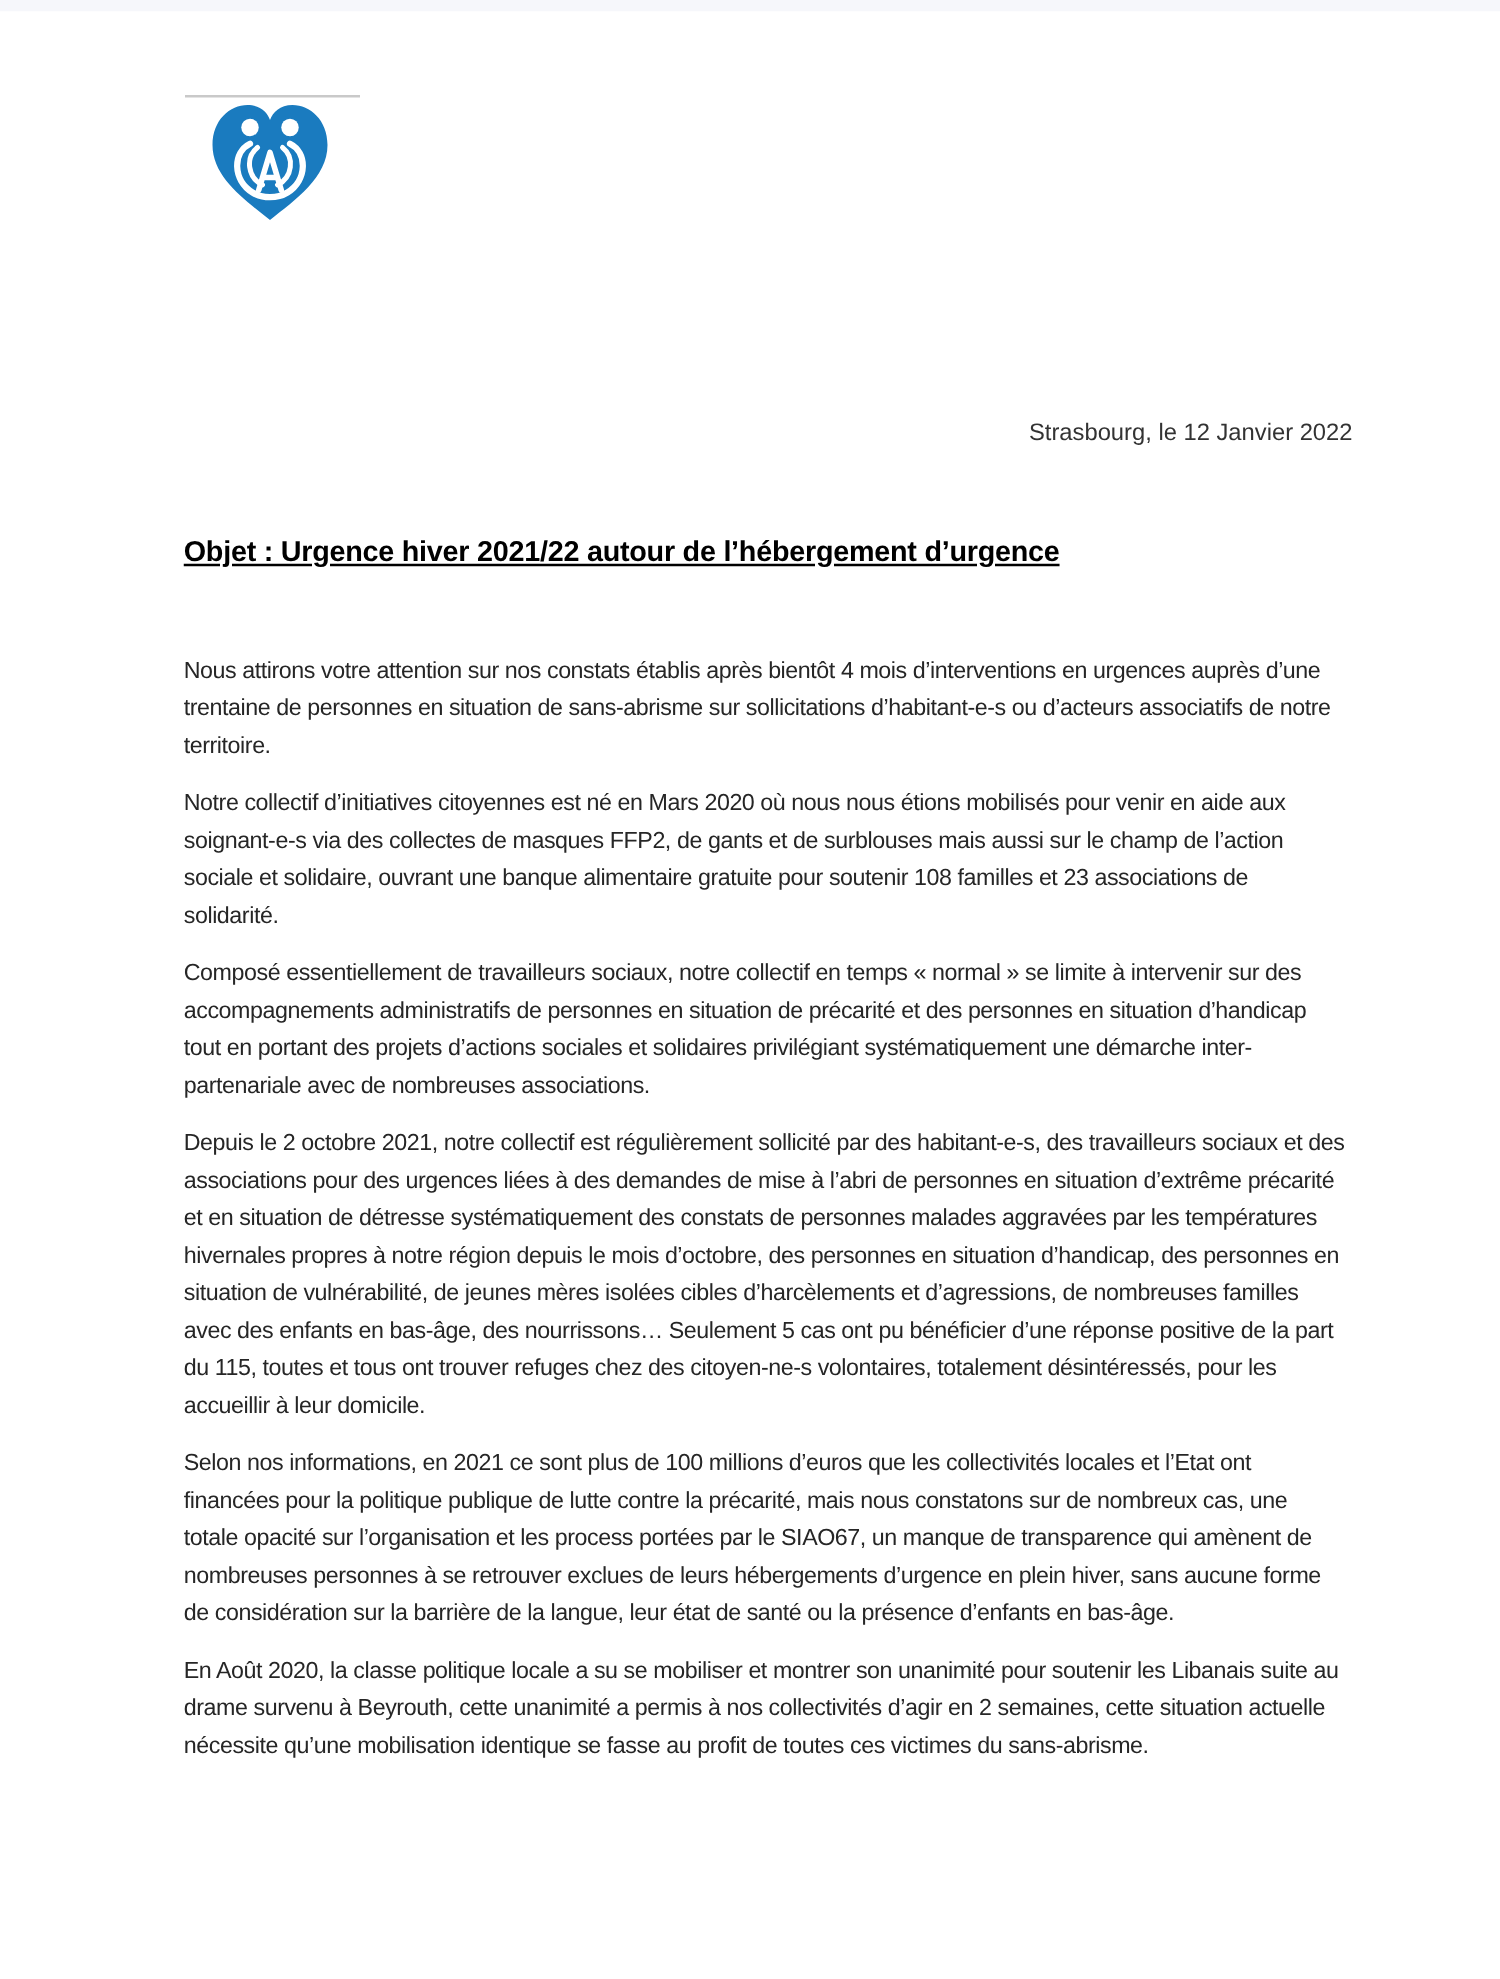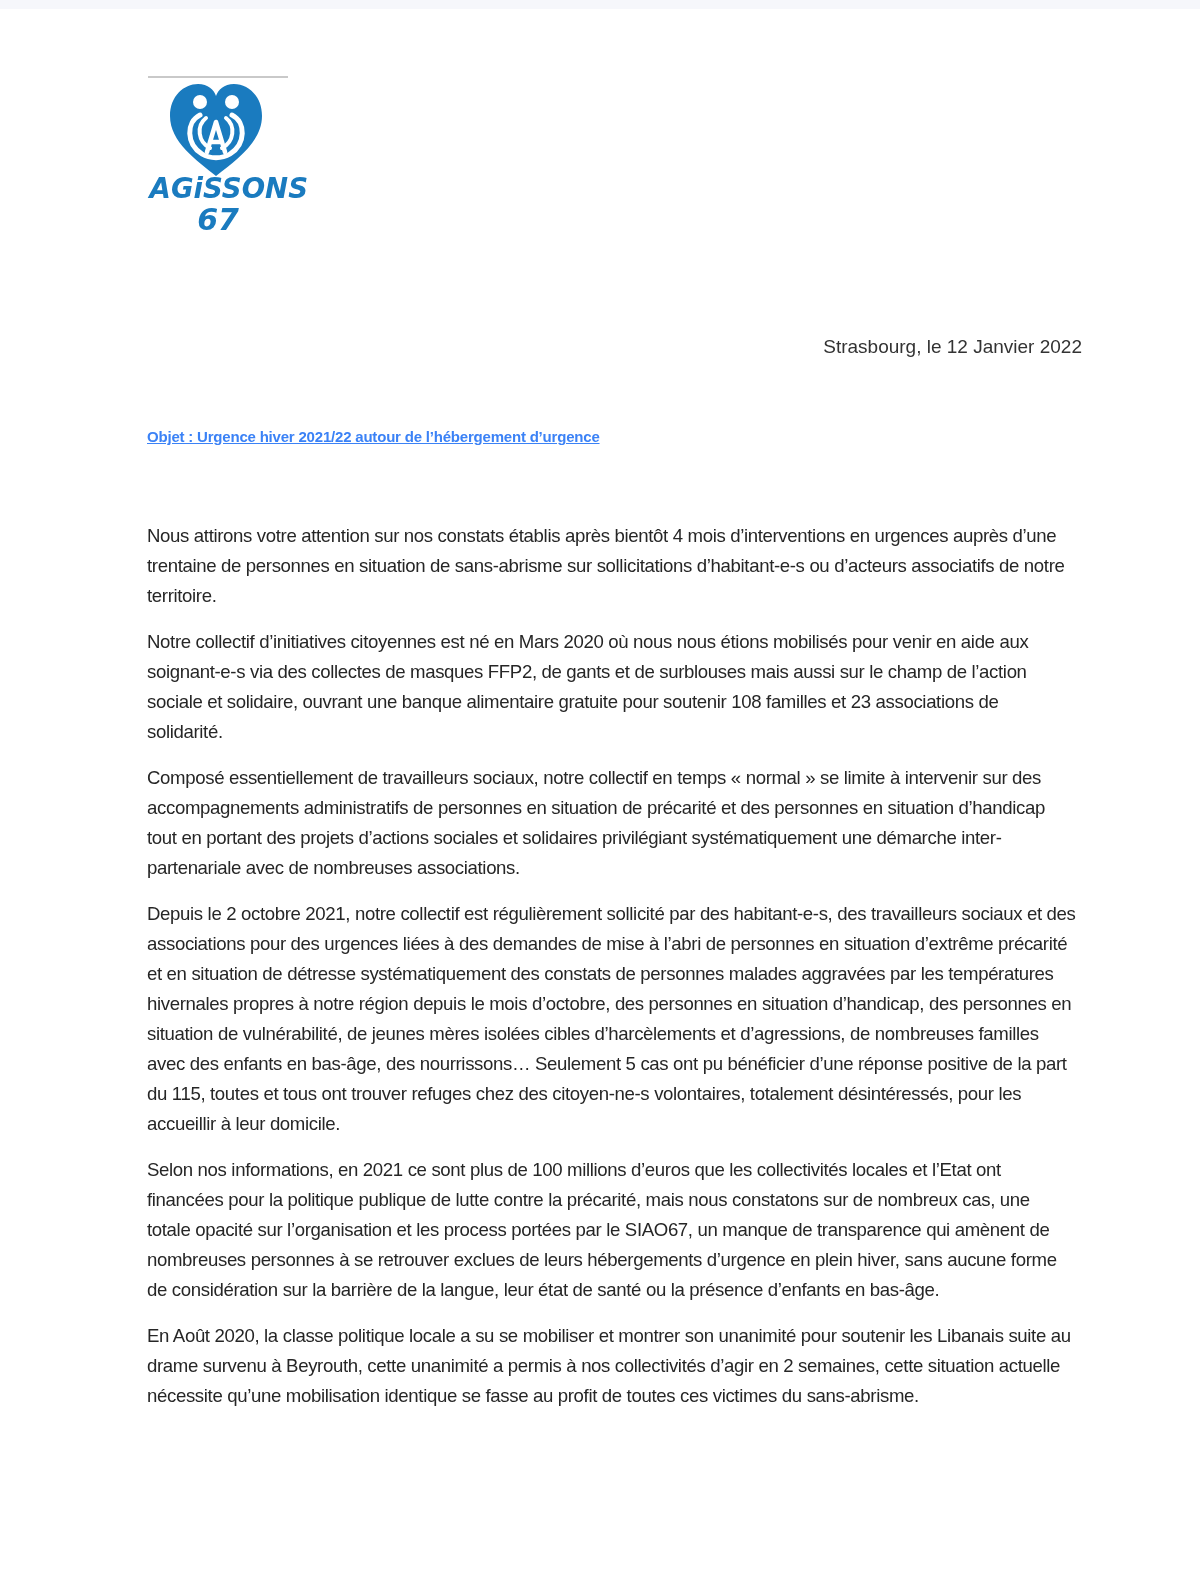--- a/index.html
+++ b/index.html
@@ -66,24 +66,24 @@
       position: absolute;
       right: 118px;
       top: 336px;
       font-size: 19px;
       color: #333;
     }
     .subject {
       position: absolute;
       left: 147px;
       top: 428px;
-      font-size: 15px;
+      font-size: 23px;
       font-weight: bold;
       text-decoration: underline;
-      color: #3b82f6;
+      color: #000000;
       letter-spacing: -0.2px;
     }
     .body-text {
       position: absolute;
       left: 147px;
       top: 521px;
       width: 930px;
       font-size: 18.6px;
       line-height: 30px;
       color: #262626;
@@ -105,24 +105,20 @@
   <div class="logo-rule"></div>
   <svg class="logo-heart" viewBox="0 0 100 96">
     <path d="M50 94 C 30 78, 4 60, 4 34 C 4 14, 18 2, 32 2 C 42 2, 48 8, 50 14 C 52 8, 58 2, 68 2 C 82 2, 96 14, 96 34 C 96 60, 70 78, 50 94 Z" fill="#1a7bbf"></path>
     <circle cx="34" cy="20" r="7" fill="#ffffff"></circle>
     <circle cx="66" cy="20" r="7" fill="#ffffff"></circle>
     <path d="M34 33 C 20 40, 20 62, 36 72 C 44 77, 56 77, 64 72 C 80 62, 80 40, 66 33" fill="none" stroke="#ffffff" stroke-width="5" stroke-linecap="round"></path>
     <path d="M40 36 C 30 44, 32 60, 44 66" fill="none" stroke="#ffffff" stroke-width="4" stroke-linecap="round"></path>
     <path d="M60 36 C 70 44, 68 60, 56 66" fill="none" stroke="#ffffff" stroke-width="4" stroke-linecap="round"></path>
     <path d="M41 70 L50 40 L59 70 M44 60 L56 60" fill="none" stroke="#ffffff" stroke-width="4.5" stroke-linejoin="round" stroke-linecap="round"></path>
   </svg>
-  <div class="logo-text">
-    <span class="logo-name">AGiSSONS</span>
-    <span class="logo-num">67</span>
-  </div>
 </div>
 
 <div class="date-line">Strasbourg, le 12 Janvier 2022</div>
 
 <div class="subject">Objet : Urgence hiver 2021/22 autour de l’hébergement d’urgence</div>
 
 <div class="body-text">
   <p>Nous attirons votre attention sur nos constats établis après bientôt 4 mois d’interventions en urgences auprès d’une trentaine de personnes en situation de sans-abrisme sur sollicitations d’habitant-e-s ou d’acteurs associatifs de notre territoire.</p>
   <p>Notre collectif d’initiatives citoyennes est né en Mars 2020 où nous nous étions mobilisés pour venir en aide aux soignant-e-s via des collectes de masques FFP2, de gants et de surblouses mais aussi sur le champ de l’action sociale et solidaire, ouvrant une banque alimentaire gratuite pour soutenir 108 familles et 23 associations de solidarité.</p>
   <p>Composé essentiellement de travailleurs sociaux, notre collectif en temps « normal » se limite à intervenir sur des accompagnements administratifs de personnes en situation de précarité et des personnes en situation d’handicap tout en portant des projets d’actions sociales et solidaires privilégiant systématiquement une démarche inter-partenariale avec de nombreuses associations.</p>

